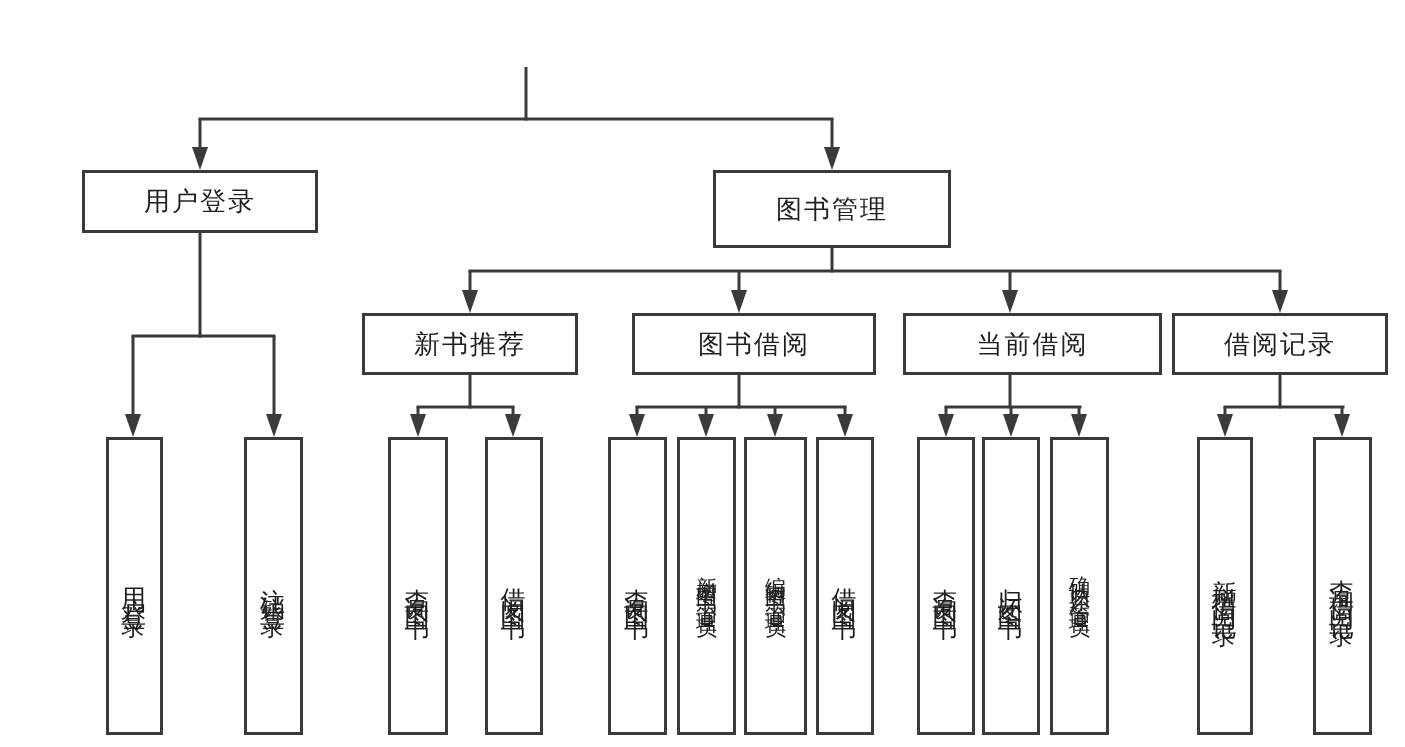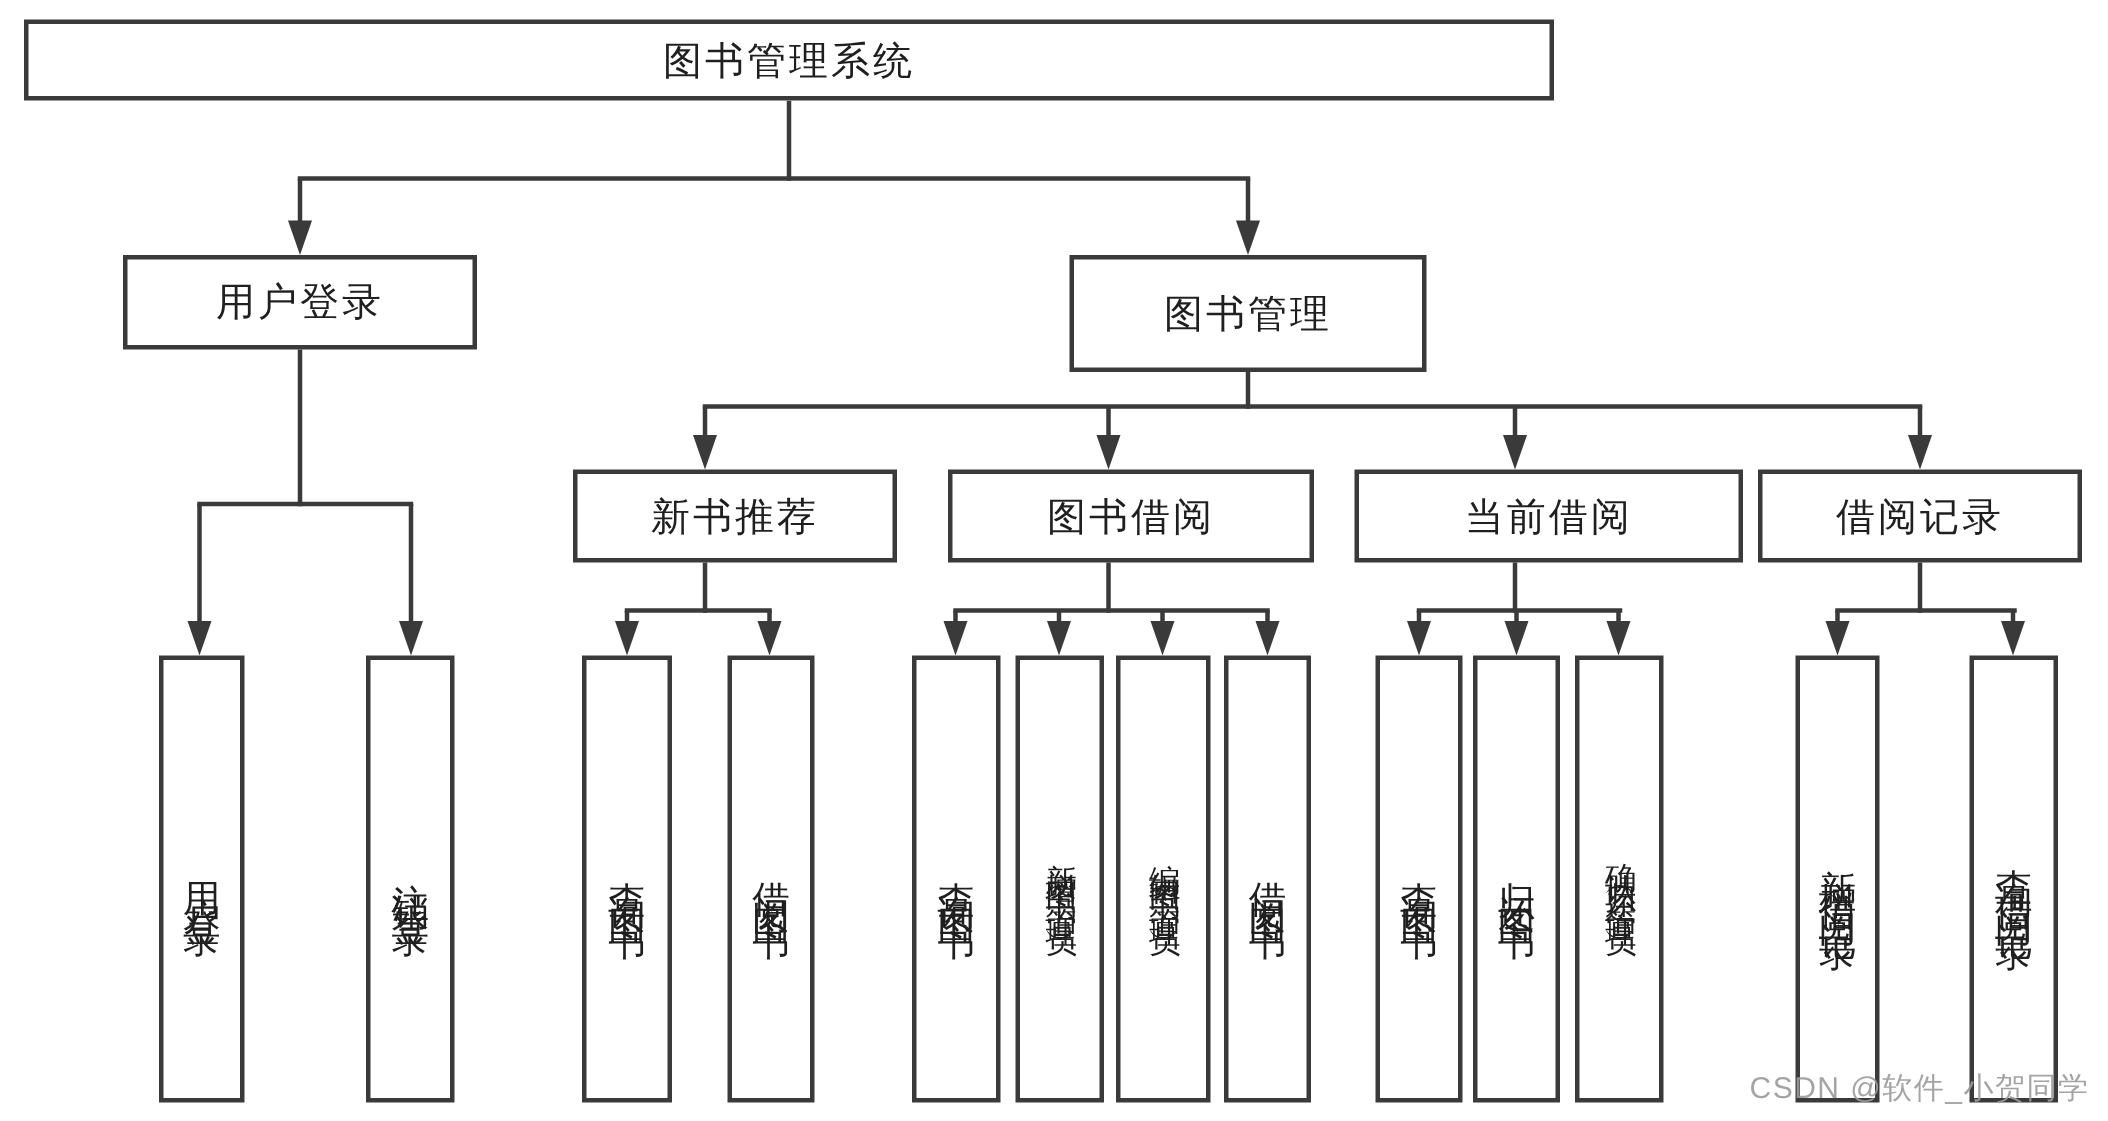--- a/index.html
+++ b/index.html
@@ -86,26 +86,25 @@
     <polygon points="1071,414 1087,414 1079,437" stroke="none"></polygon>
 
     <line x1="1280" y1="374" x2="1280" y2="408.5"></line>
     <line x1="1223.5" y1="407" x2="1344.5" y2="407"></line>
     <line x1="1225" y1="407" x2="1225" y2="431"></line>
     <polygon points="1217,414 1233,414 1225,437" stroke="none"></polygon>
     <line x1="1342" y1="407" x2="1342" y2="431"></line>
     <polygon points="1334,414 1350,414 1342,437" stroke="none"></polygon>
   </svg>
 
-  <div class="node h" style="left:16px;top:13px;width:1020px;height:54px;">图书管理系统</div>
 
   <div class="node h" style="left:82px;top:170px;width:236px;height:63px;">用户登录</div>
   <div class="node h" style="left:713px;top:170px;width:238px;height:78px;">图书管理</div>
 
-  <div class="node h" style="left:382px;top:313px;width:216px;height:62px;">新书推荐</div>
+  <div class="node h" style="left:362px;top:313px;width:216px;height:62px;">新书推荐</div>
   <div class="node h" style="left:632px;top:313px;width:244px;height:62px;">图书借阅</div>
   <div class="node h" style="left:903px;top:313px;width:259px;height:62px;">当前借阅</div>
   <div class="node h" style="left:1172px;top:313px;width:216px;height:62px;">借阅记录</div>
 
   <div class="node v" style="left:106px;top:437px;width:57px;height:298px;">用户登录</div>
   <div class="node v" style="left:244px;top:437px;width:59px;height:298px;">注销登录</div>
 
   <div class="node v" style="left:388px;top:437px;width:60px;height:298px;">查询图书</div>
   <div class="node v" style="left:485px;top:437px;width:58px;height:298px;">借阅图书</div>
 
@@ -114,14 +113,13 @@
   <div class="node v small" style="left:744px;top:437px;width:63px;height:298px;">编辑图书（管理员）</div>
   <div class="node v" style="left:816px;top:437px;width:58px;height:298px;">借阅图书</div>
 
   <div class="node v" style="left:917px;top:437px;width:58px;height:298px;">查询图书</div>
   <div class="node v" style="left:982px;top:437px;width:58px;height:298px;">归还图书</div>
   <div class="node v small" style="left:1050px;top:437px;width:59px;height:298px;">确认归还（管理员）</div>
 
   <div class="node v" style="left:1197px;top:437px;width:56px;height:298px;">新增借阅记录</div>
   <div class="node v" style="left:1313px;top:437px;width:59px;height:298px;">查询借阅记录</div>
 
-  <div class="watermark">CSDN @软件_小贺同学</div>
 </div>
 
 </body></html>

